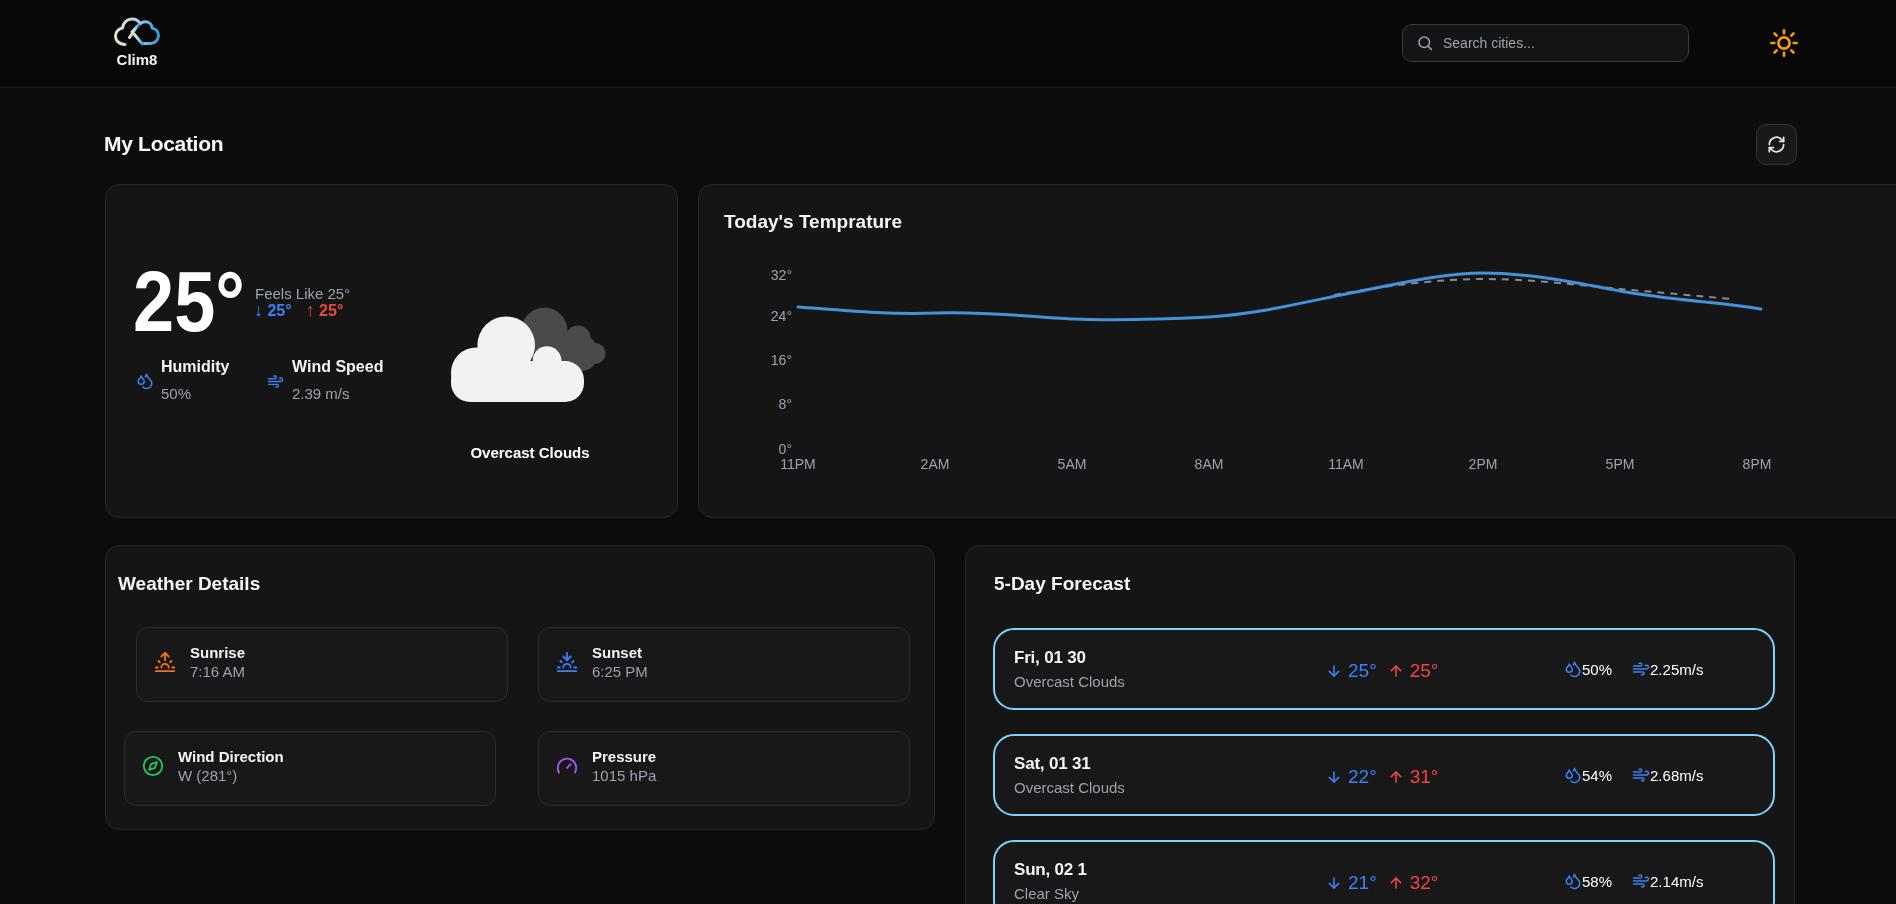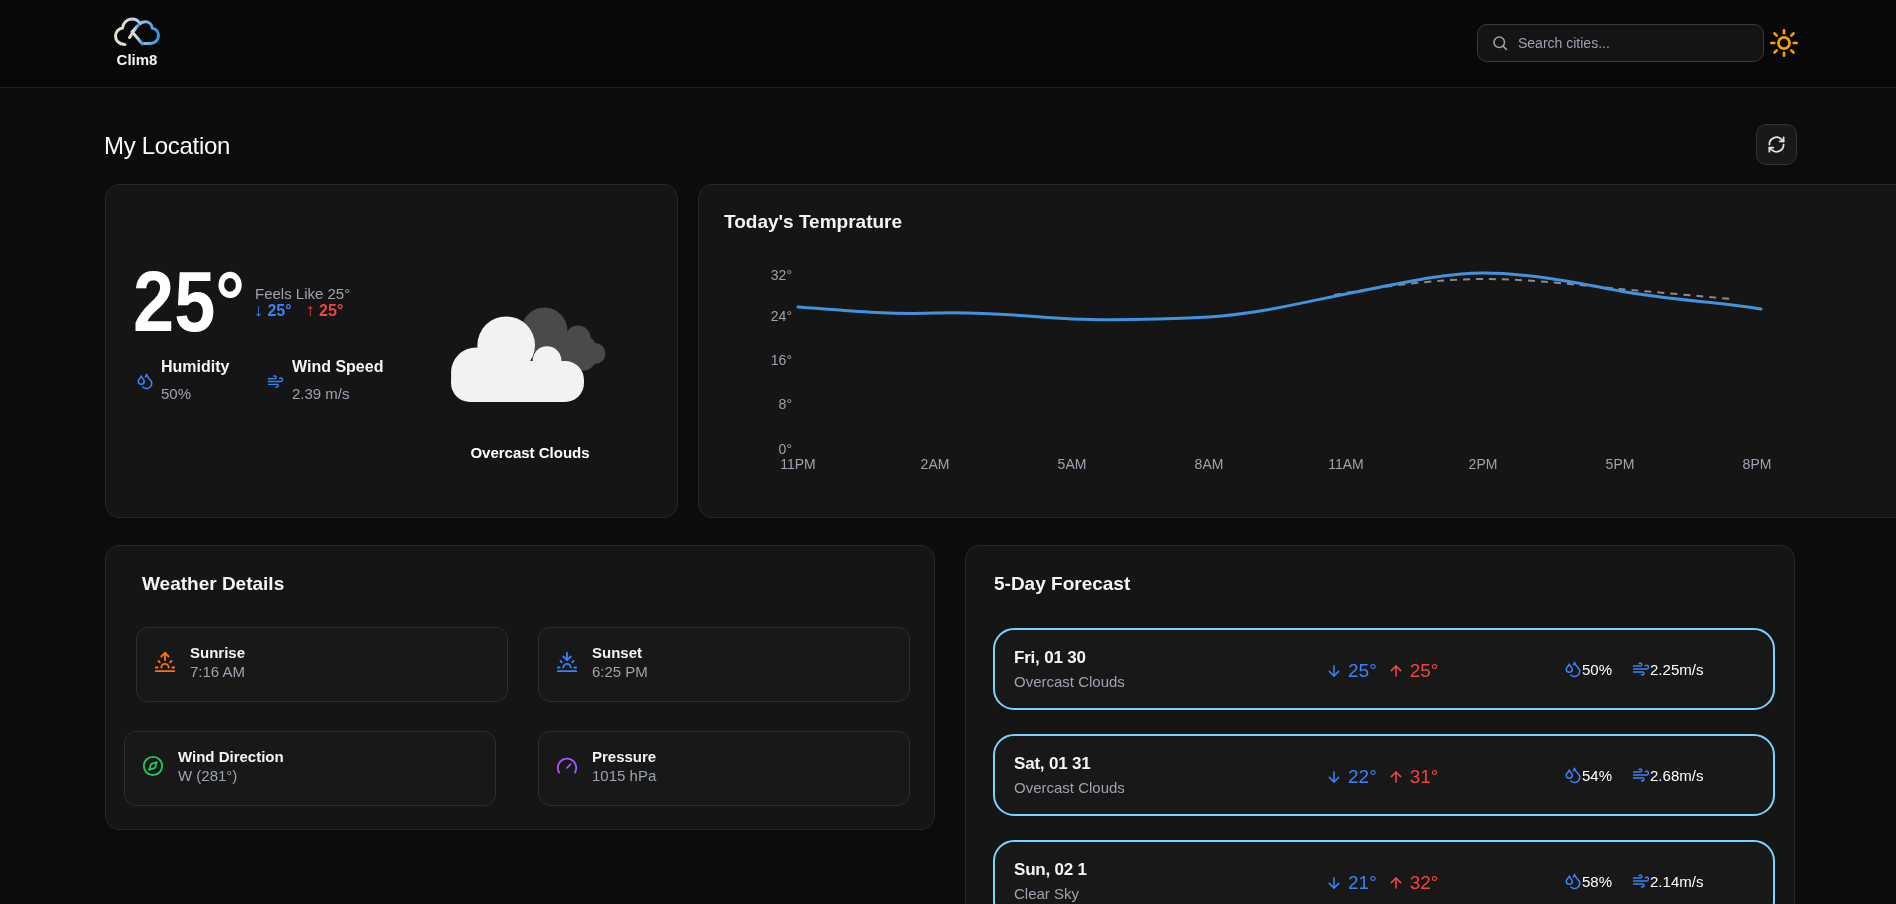--- a/index.html
+++ b/index.html
@@ -3,26 +3,26 @@
 <meta charset="utf-8">
 <style>
 * { margin:0; padding:0; box-sizing:border-box; }
 html,body { width:1896px; height:904px; overflow:hidden; background:#0c0c0c;
   font-family:"Liberation Sans", sans-serif; position:relative; }
 .abs { position:absolute; }
 header { position:absolute; left:0; top:0; width:1896px; height:88px;
   background:#080808; border-bottom:1px solid #1e1e1e; }
 .logo { position:absolute; left:112px; top:16px; width:50px; text-align:center; }
 .logo .ltxt { color:#f3f4f6; font-size:15px; font-weight:bold; margin-top:-1px; }
-.search { position:absolute; left:1477px; top:24px; width:287px; height:38px;
+.search { position:absolute; left:1402px; top:24px; width:287px; height:38px;
   background:#141414; border:1px solid #3a3a3a; border-radius:10px;
   display:flex; align-items:center; padding-left:13px; }
 .search .ph { color:#9ca3af; font-size:14px; margin-left:9px; }
 .sunbtn { position:absolute; left:1768px; top:27px; width:32px; height:32px; }
-h1.loc { position:absolute; left:104px; top:132px; font-size:24px; font-weight:normal; color:#fafafa; letter-spacing:-0.3px; }
+h1.loc { position:absolute; left:104px; top:132px; font-size:21px; font-weight:bold; color:#fafafa; letter-spacing:-0.3px; }
 .refresh { position:absolute; left:1756px; top:124px; width:41px; height:41px;
   background:#191919; border:1px solid #333; border-radius:10px;
   display:flex; align-items:center; justify-content:center; }
 .card { position:absolute; background:#151515; border:1px solid #272727; border-radius:14px; }
 #maincard { left:105px; top:184px; width:573px; height:334px; }
 #chartcard { left:698px; top:184px; width:1326px; height:334px; }
 #detailscard { left:105px; top:545px; width:830px; height:285px; }
 #forecastcard { left:965px; top:545px; width:830px; height:458px; }
 .cardtitle { position:absolute; font-size:19px; font-weight:bold; color:#f5f5f5; }
 
@@ -160,21 +160,21 @@
       <text x="784" y="284">2PM</text>
       <text x="921" y="284">5PM</text>
       <text x="1058" y="284">8PM</text>
     </g>
     <path d="M 635 110 C 685 101 740 94 784 94 C 830 94 880 100 921 104 C 955 107 1000 111 1032 114" fill="none" stroke="#8b8b8b" stroke-width="2" stroke-dasharray="7 6"></path>
     <path d="M 99 122 C 140 125 190 130 236 128 C 290 126 330 132 373 134 C 420 136 470 134 510 132 C 560 129 600 118 647 109 C 690 101 740 88 784 88 C 830 88 880 98 921 106 C 970 115 1020 117 1062 124" fill="none" stroke="#4292dc" stroke-width="3" stroke-linecap="round"></path>
   </svg>
 </section>
 
 <section class="card" id="detailscard">
-  <div class="cardtitle" style="left:36px; top:27px;text-align:center;">Weather Details</div>
+  <div class="cardtitle" style="left:12px; top:27px;text-align:center;">Weather Details</div>
   <div class="sub" style="left:30px; top:81px;">
     <svg class="ic" width="22" height="22" viewBox="0 0 24 24" fill="none" stroke="#f97316" stroke-width="2" stroke-linecap="round" stroke-linejoin="round">
         <path d="M12 2v8"></path>
         <path d="m4.93 10.93 1.41 1.41"></path>
         <path d="M2 18h2"></path>
         <path d="M20 18h2"></path>
         <path d="m19.07 10.93-1.41 1.41"></path>
         <path d="M22 22H2"></path>
         <path d="m8 6 4-4 4 4"></path>
         <path d="M16 18a4 4 0 0 0-8 0"></path>

